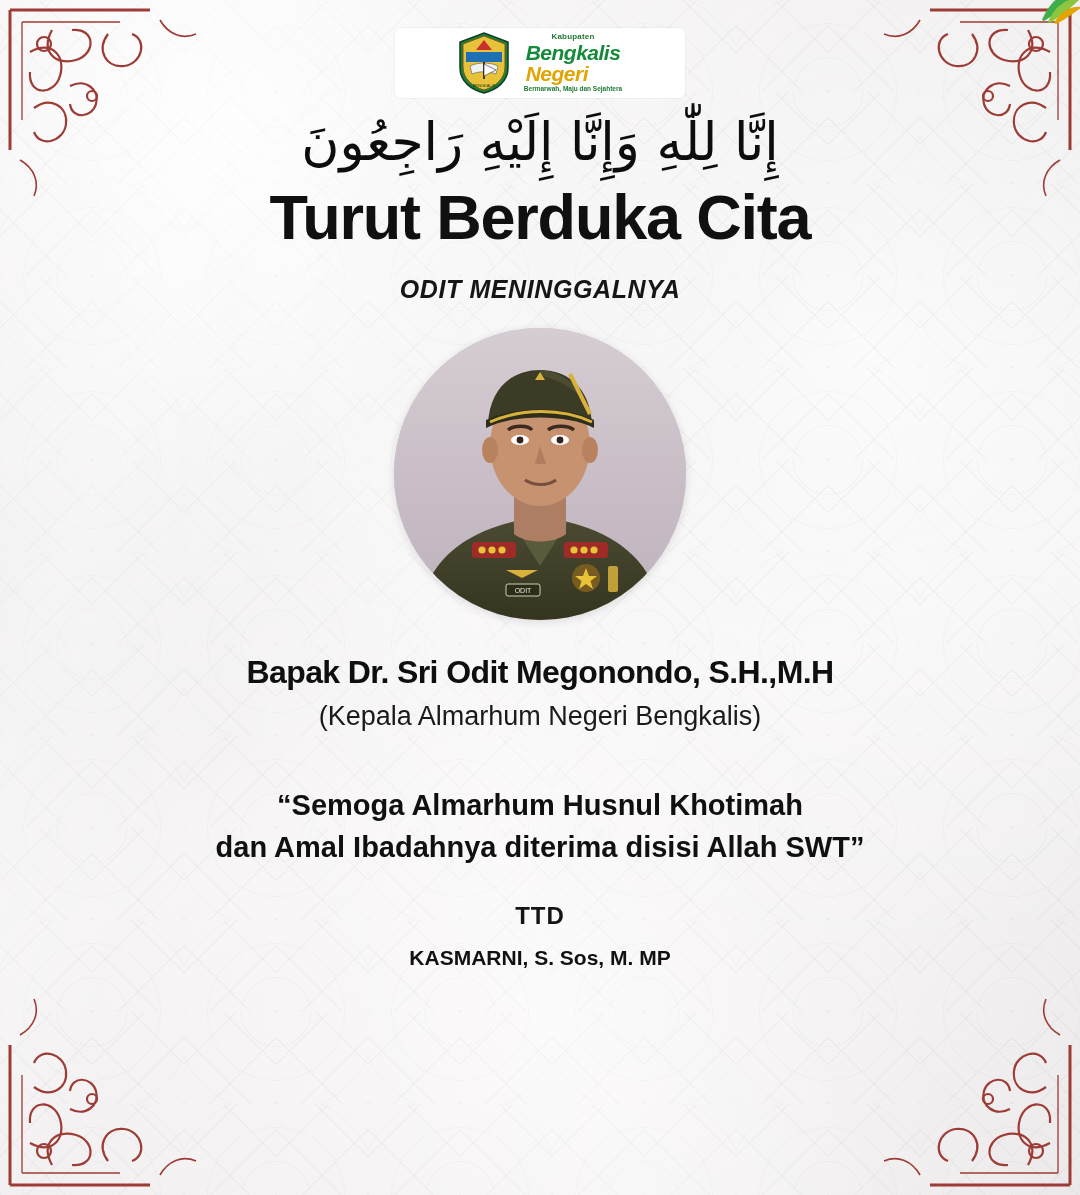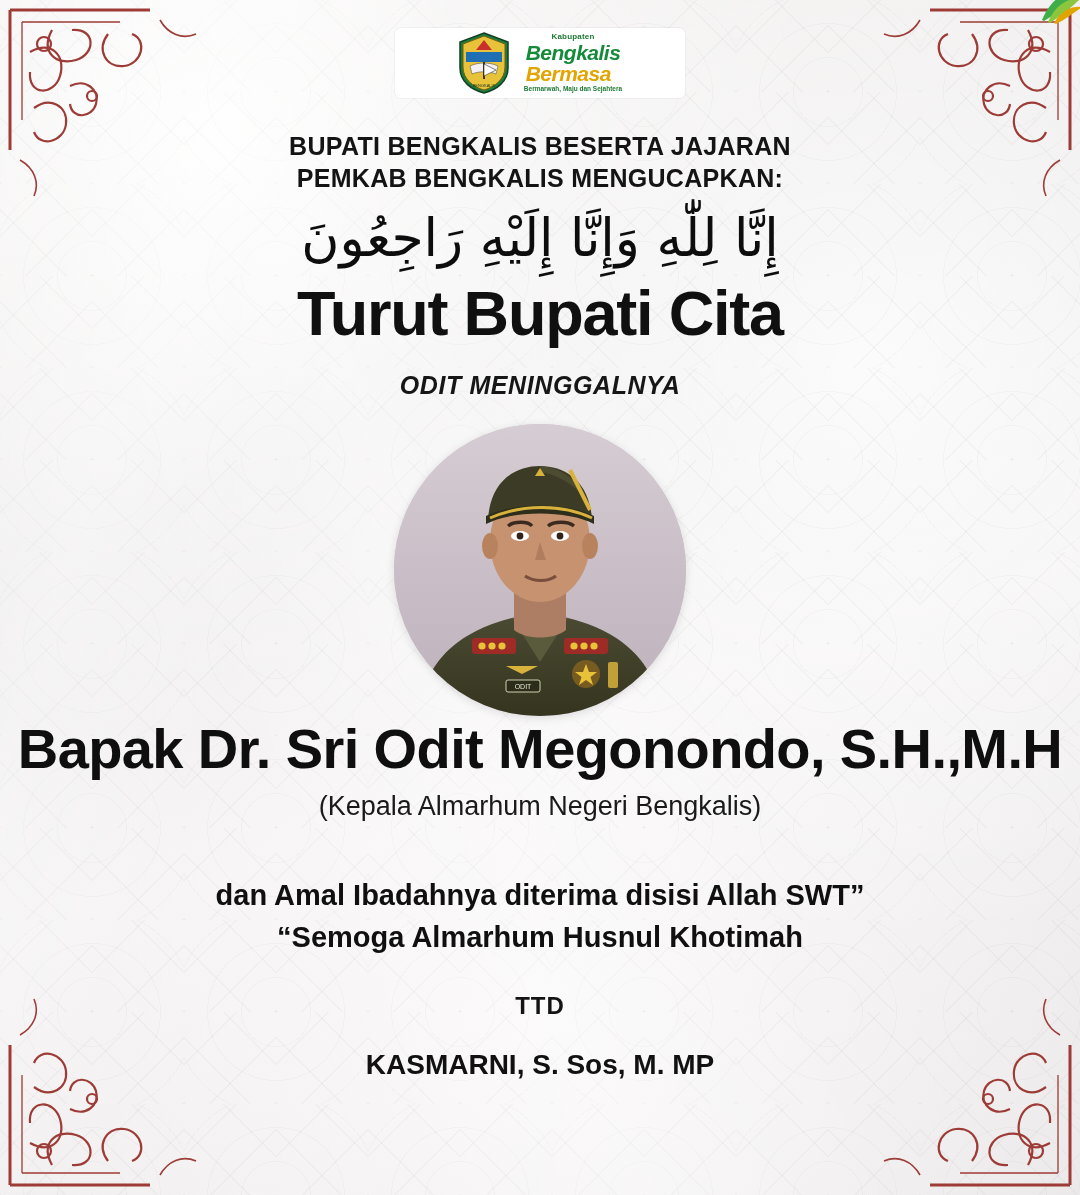--- a/index.html
+++ b/index.html
@@ -152,21 +152,22 @@
     height: 292px;
     border-radius: 50%;
     overflow: hidden;
     background: #c9bfc6;
     position: relative;
     box-shadow: 0 2px 10px rgba(0,0,0,0.12);
   }
   .photo-wrap svg { display: block; }
 
   .name {
-    font-size: 56px;
+    margin-top: 34px;
+    font-size: 32px;
     font-weight: bold;
     color: #0f0f0f;
     text-align: center;
     letter-spacing: -0.6px;
   }
   .position {
     margin-top: 10px;
     font-size: 27px;
     color: #1a1a1a;
     text-align: center;
@@ -180,23 +181,23 @@
     line-height: 1.45;
   }
   .ttd {
     margin-top: 34px;
     font-size: 24px;
     font-weight: bold;
     color: #141414;
     letter-spacing: 1px;
   }
   .signer {
-    margin-top: 26px;
-    text-align: center;
-    font-size: 28px;
+    margin-top: 14px;
+    text-align: center;
+    font-size: 21px;
     font-weight: bold;
     color: #111111;
     line-height: 1.35;
   }
 </style>
 </head>
 <body>
 
 <div id="poster">
 
@@ -273,39 +274,35 @@
           <path d="M12 34 C20 30 32 30 40 34 L38 42 C31 39 21 39 14 42 Z" fill="#f2f2f2" stroke="#555" stroke-width=".6"></path>
           <path d="M26 30 L26 47" stroke="#4a3310" stroke-width="2"></path>
           <path d="M26 32 L38 38 L26 44 Z" fill="#ffffff" stroke="#333" stroke-width=".6"></path>
           <text x="26" y="55" font-size="4" text-anchor="middle" fill="#14381f" font-family="Liberation Sans, sans-serif">BENGKALIS</text>
         </svg>
       </div>
       <div class="brand">
         <div class="kab">Kabupaten</div>
         <div class="main">
           <span>Bengkalis</span><br>
-          <span class="b2">Bermasa</span>
+          <span class="b2">Negeri</span>
         </div>
         <div class="tag">Bermarwah, Maju dan Sejahtera</div>
         <svg class="leafs" width="46" height="34" viewBox="0 0 46 34">
           <path d="M4 30 C14 6 30 0 44 2 C36 12 24 20 6 31 Z" fill="#3fae4a"></path>
           <path d="M10 32 C18 14 30 8 42 9 C34 17 24 25 12 33 Z" fill="#8cc63f"></path>
           <path d="M16 33 C24 20 34 16 44 17 C36 23 28 29 18 34 Z" fill="#e2a400"></path>
         </svg>
       </div>
     </div>
 
-    <div class="headline">
-      <div>BUPATI BENGKALIS BESERTA JAJARAN</div>
-      <div>PEMKAB BENGKALIS MENGUCAPKAN:</div>
-    </div>
 
     <div class="arabic">إِنَّا لِلّٰهِ وَإِنَّا إِلَيْهِ رَاجِعُونَ</div>
 
-    <div class="title">Turut Bupati Cita</div>
+    <div class="title">Turut Berduka Cita</div>
 
     <div class="subtitle">ODIT MENINGGALNYA</div>
 
     <div class="photo-wrap">
       <svg width="292" height="292" viewBox="0 0 292 292">
         <defs>
           <linearGradient id="bg" x1="0" y1="0" x2="0" y2="1">
             <stop offset="0%" stop-color="#d6ccd3"></stop>
             <stop offset="100%" stop-color="#bdb1bb"></stop>
           </linearGradient>
@@ -365,22 +362,22 @@
         <circle cx="192" cy="250" r="14" fill="#7d5e1f" opacity=".9"></circle>
         <path d="M192 240 l3 8 l8 0 l-6.5 5 l2.5 8 l-7-5 l-7 5 l2.5-8 l-6.5-5 l8 0 z" fill="#e8c33a"></path>
         <rect x="214" y="238" width="10" height="26" rx="2" fill="#d9b23c" opacity=".85"></rect>
       </svg>
     </div>
 
     <div class="name">Bapak Dr. Sri Odit Megonondo, S.H.,M.H</div>
     <div class="position">(Kepala Almarhum Negeri Bengkalis)</div>
 
     <div class="quote">
+      <div>“Semoga Almarhum Husnul Khotimah</div>
       <div>dan Amal Ibadahnya diterima disisi Allah SWT”</div>
-      <div>“Semoga Almarhum Husnul Khotimah</div>
     </div>
 
     <div class="ttd">TTD</div>
     <div class="signer">
       <div>KASMARNI, S. Sos, M. MP</div>
     </div>
 
   </div>
 </div>
 

